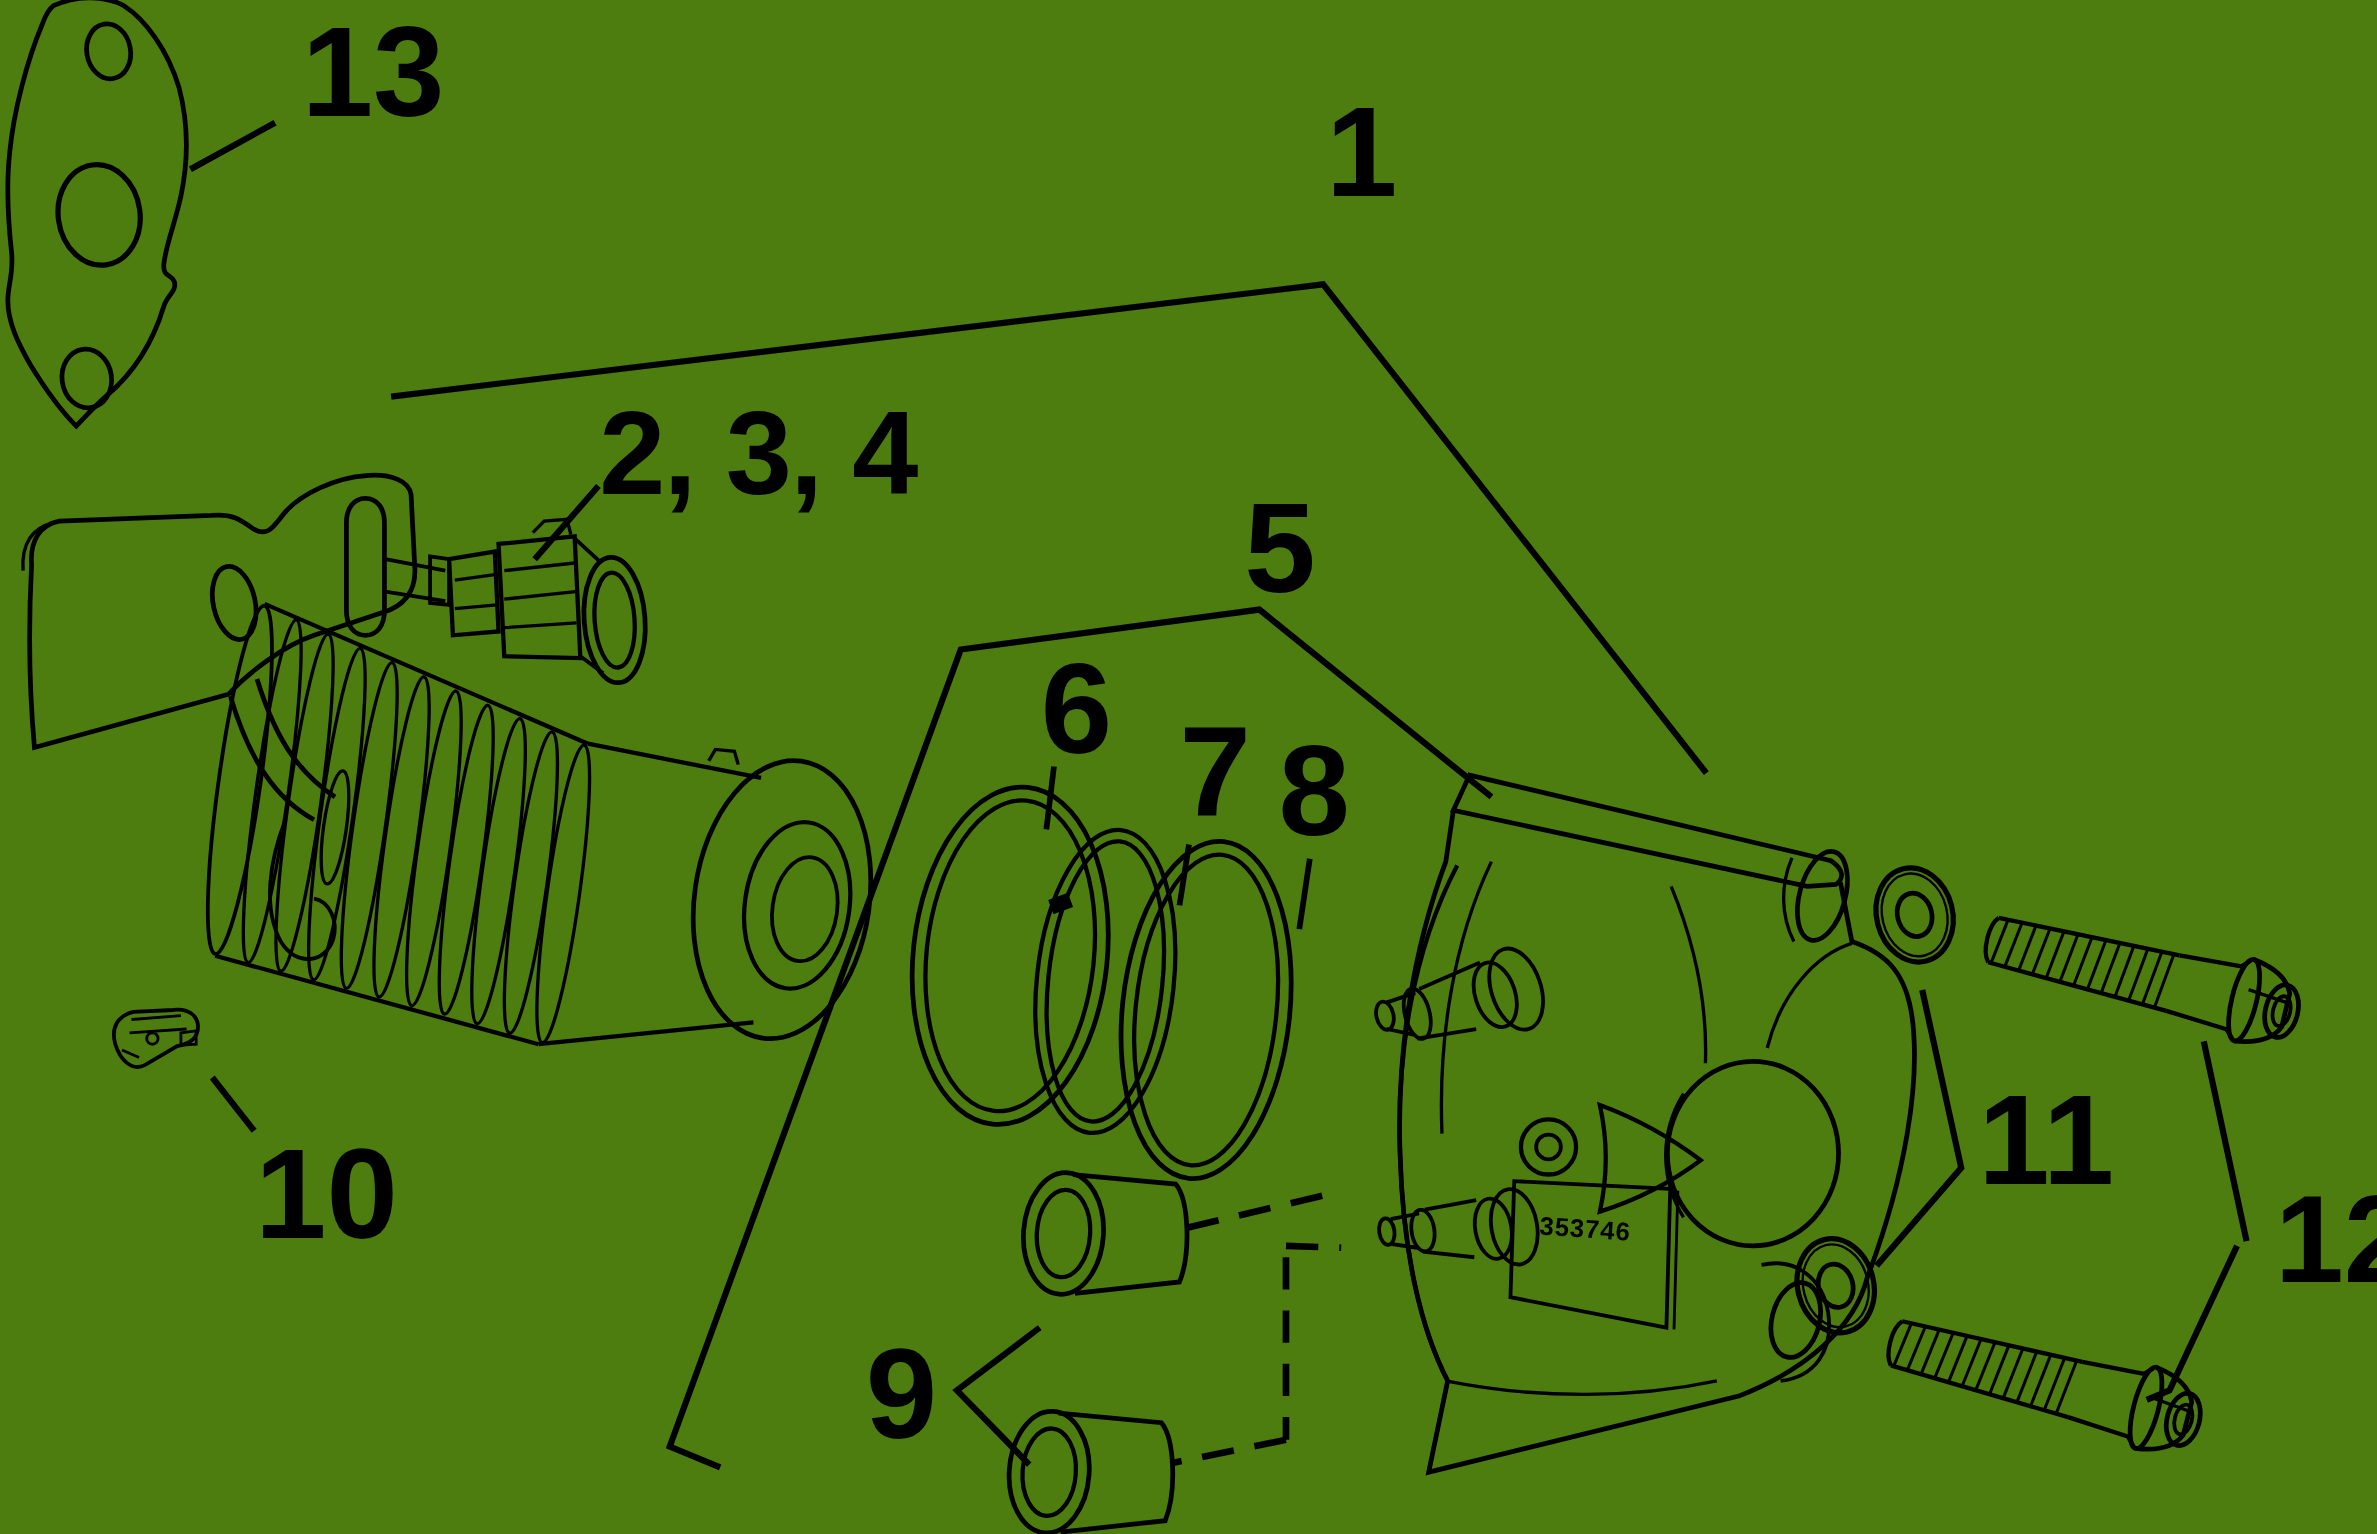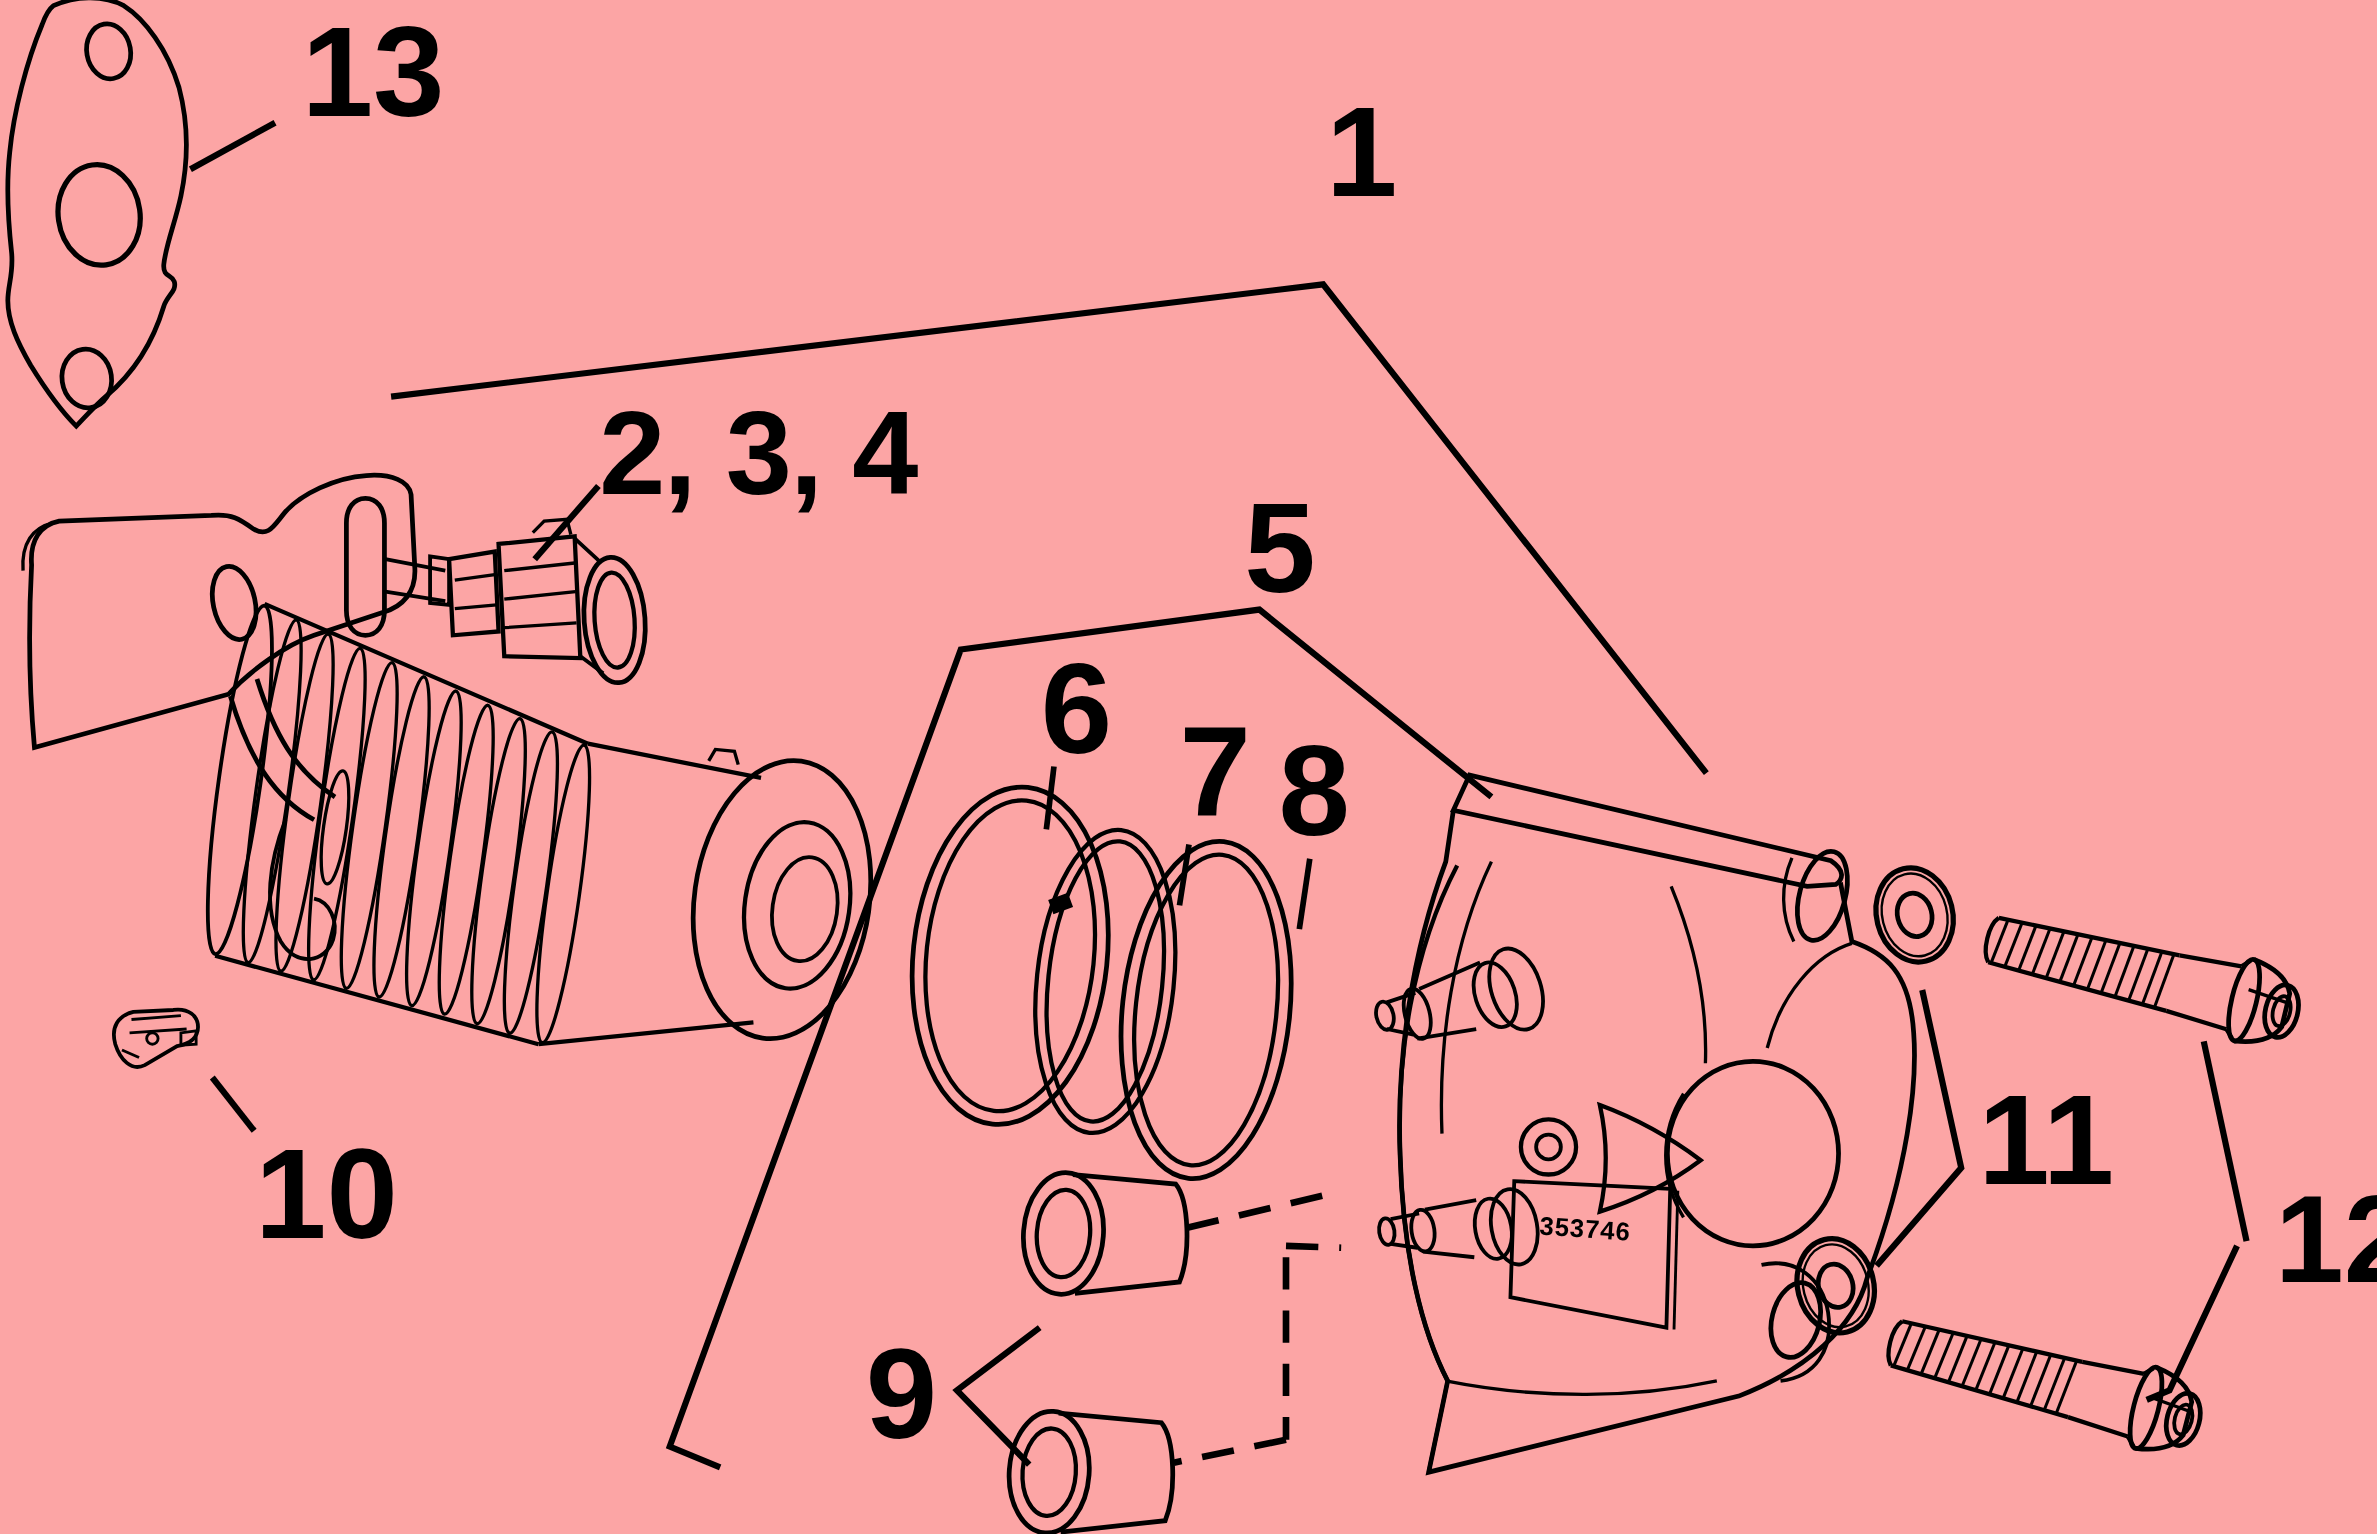--- a/index.html
+++ b/index.html
@@ -1,16 +1,16 @@
 <!DOCTYPE html>
 <html style="font-size:15px"><head>
 <meta charset="utf-8">
 <style>
   html,body{margin:0;padding:0;background:#ffffff;}
-  .stage{width:2378px;height:1534px;position:relative;background:#fca5a5;overflow:hidden;}
+  .stage{width:2378px;height:1534px;position:relative;background:#4d7c0f;overflow:hidden;}
   svg{display:block;}
   .callout{font-family:"Liberation Sans",sans-serif;font-weight:700;fill:#000;}
   .stamp{font-family:"Liberation Sans",sans-serif;font-weight:700;fill:#000;}
   .ln{stroke:#000;fill:none;}
 </style>
 </head>
 <body>
 
 <div class="stage">
 <svg width="2378" height="1534" viewBox="0 0 2500 1613" xmlns="http://www.w3.org/2000/svg">

